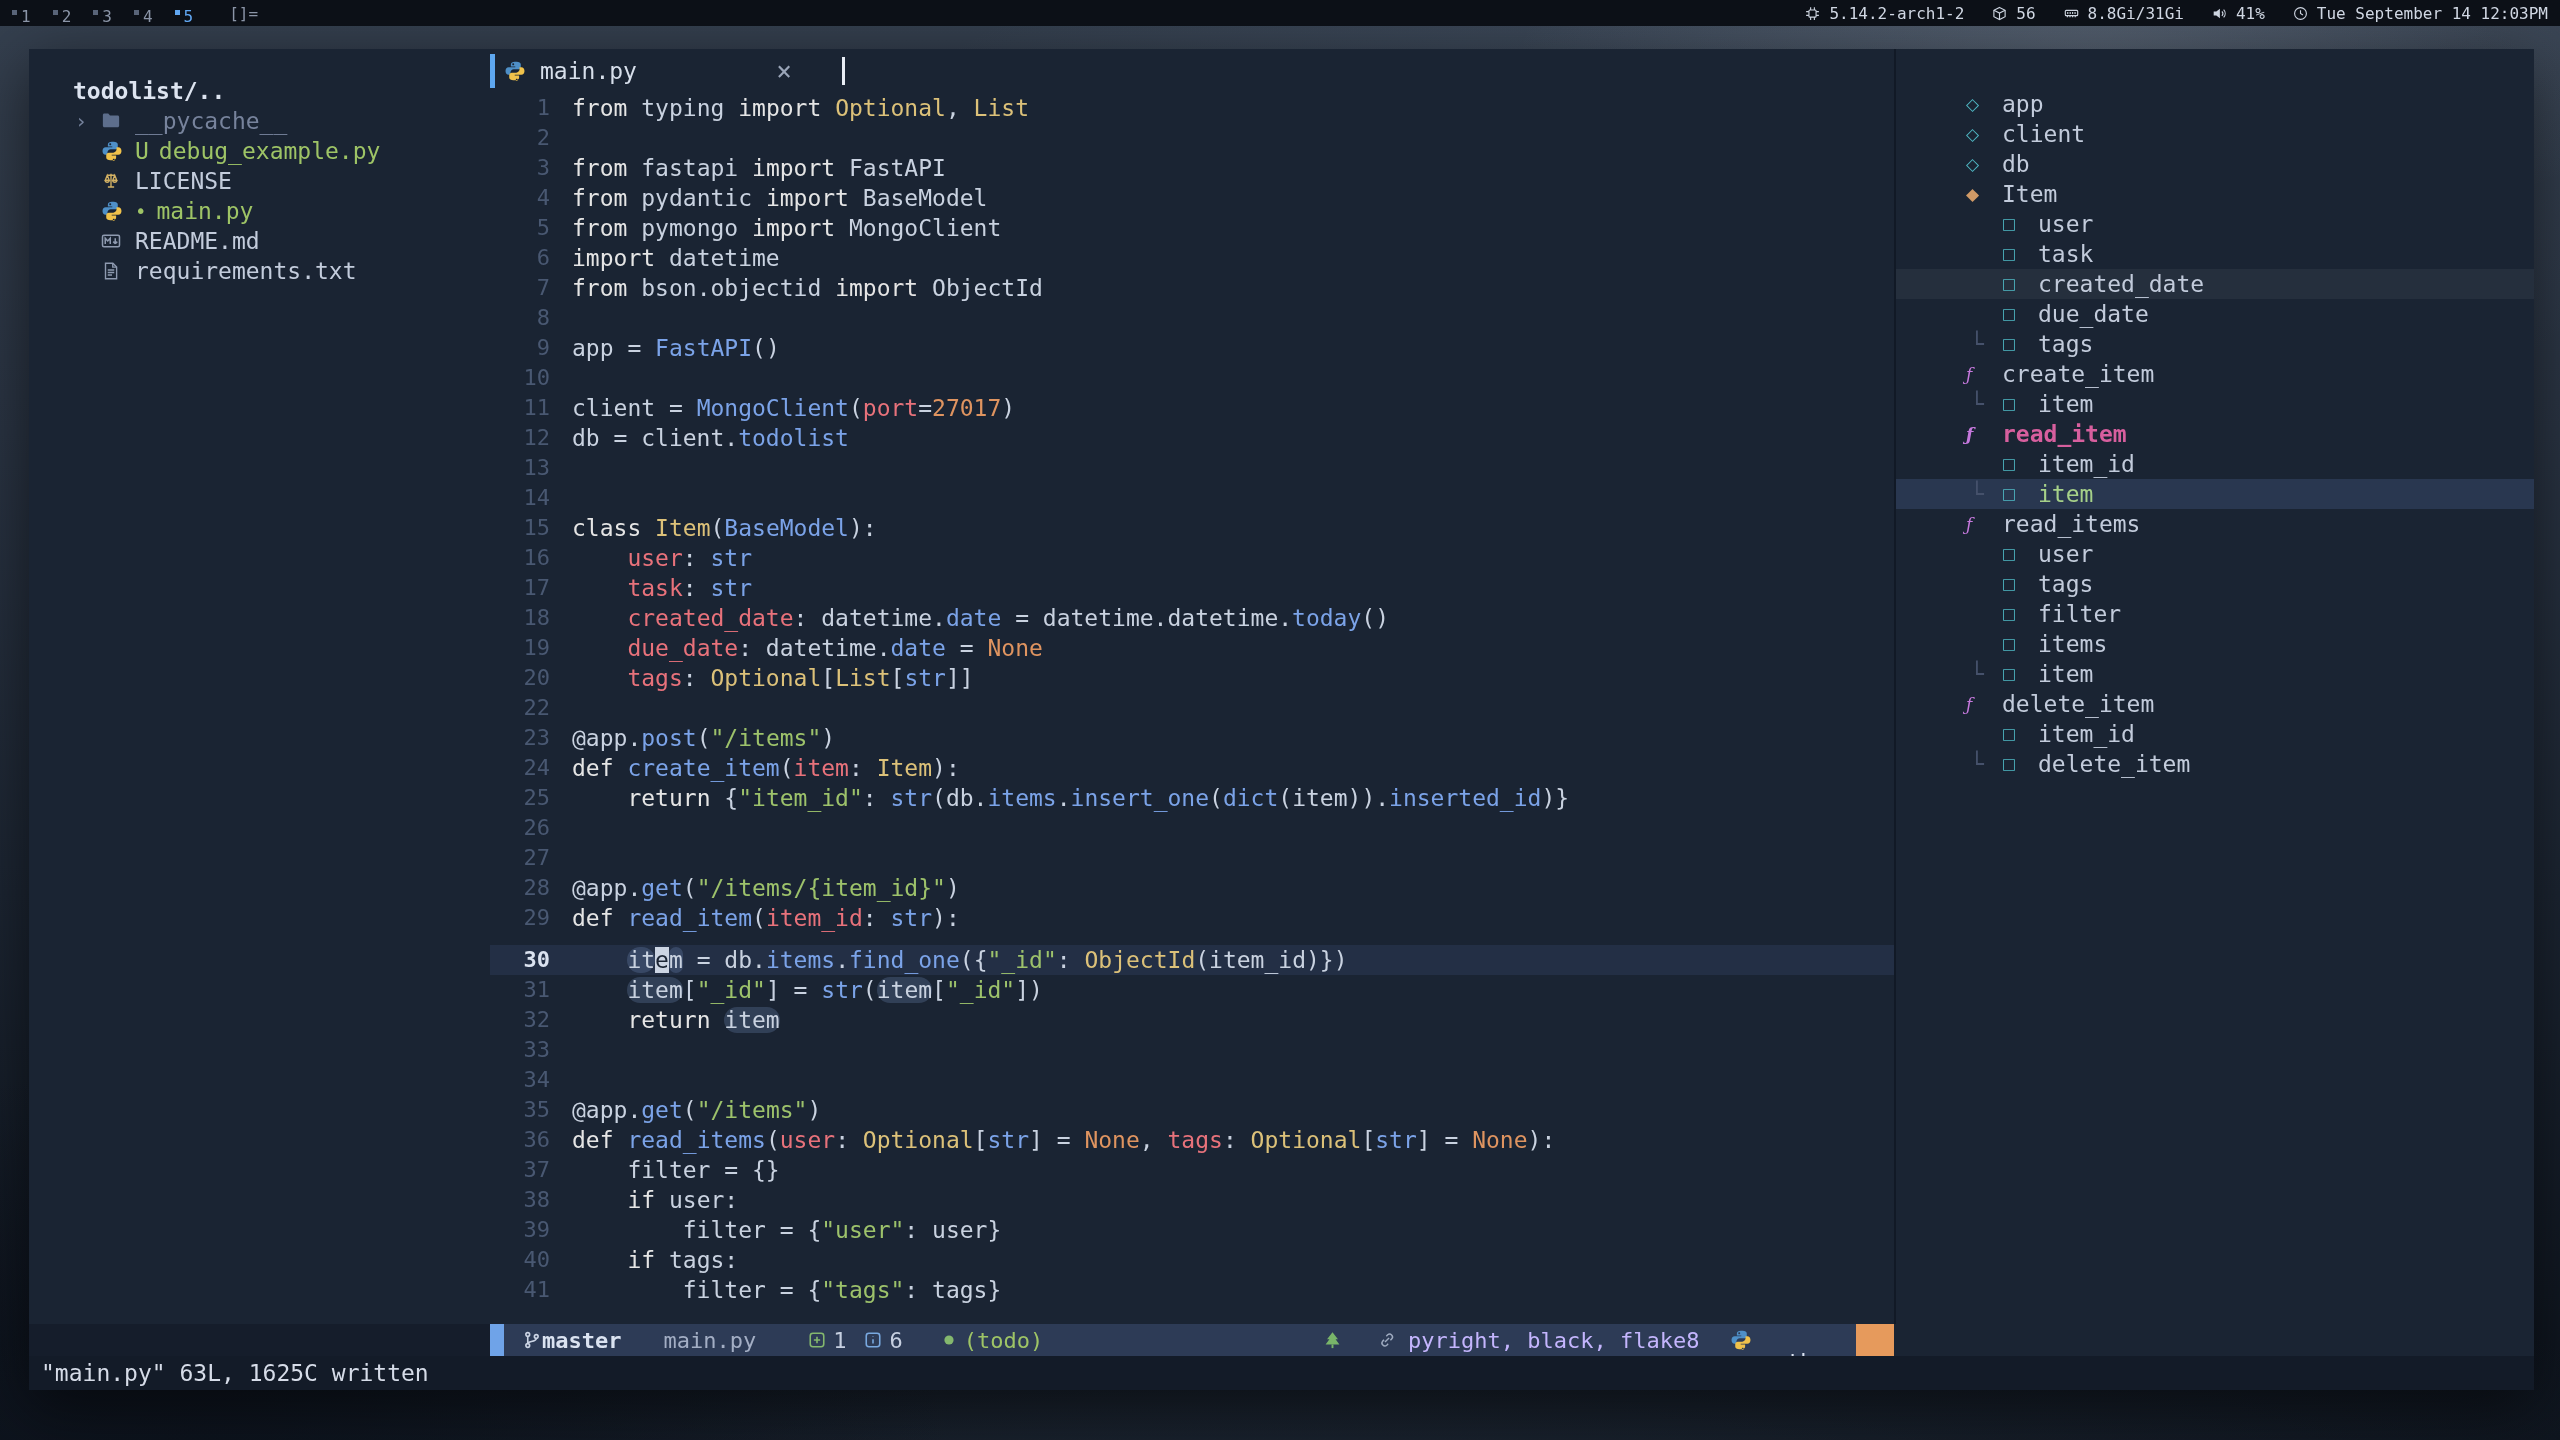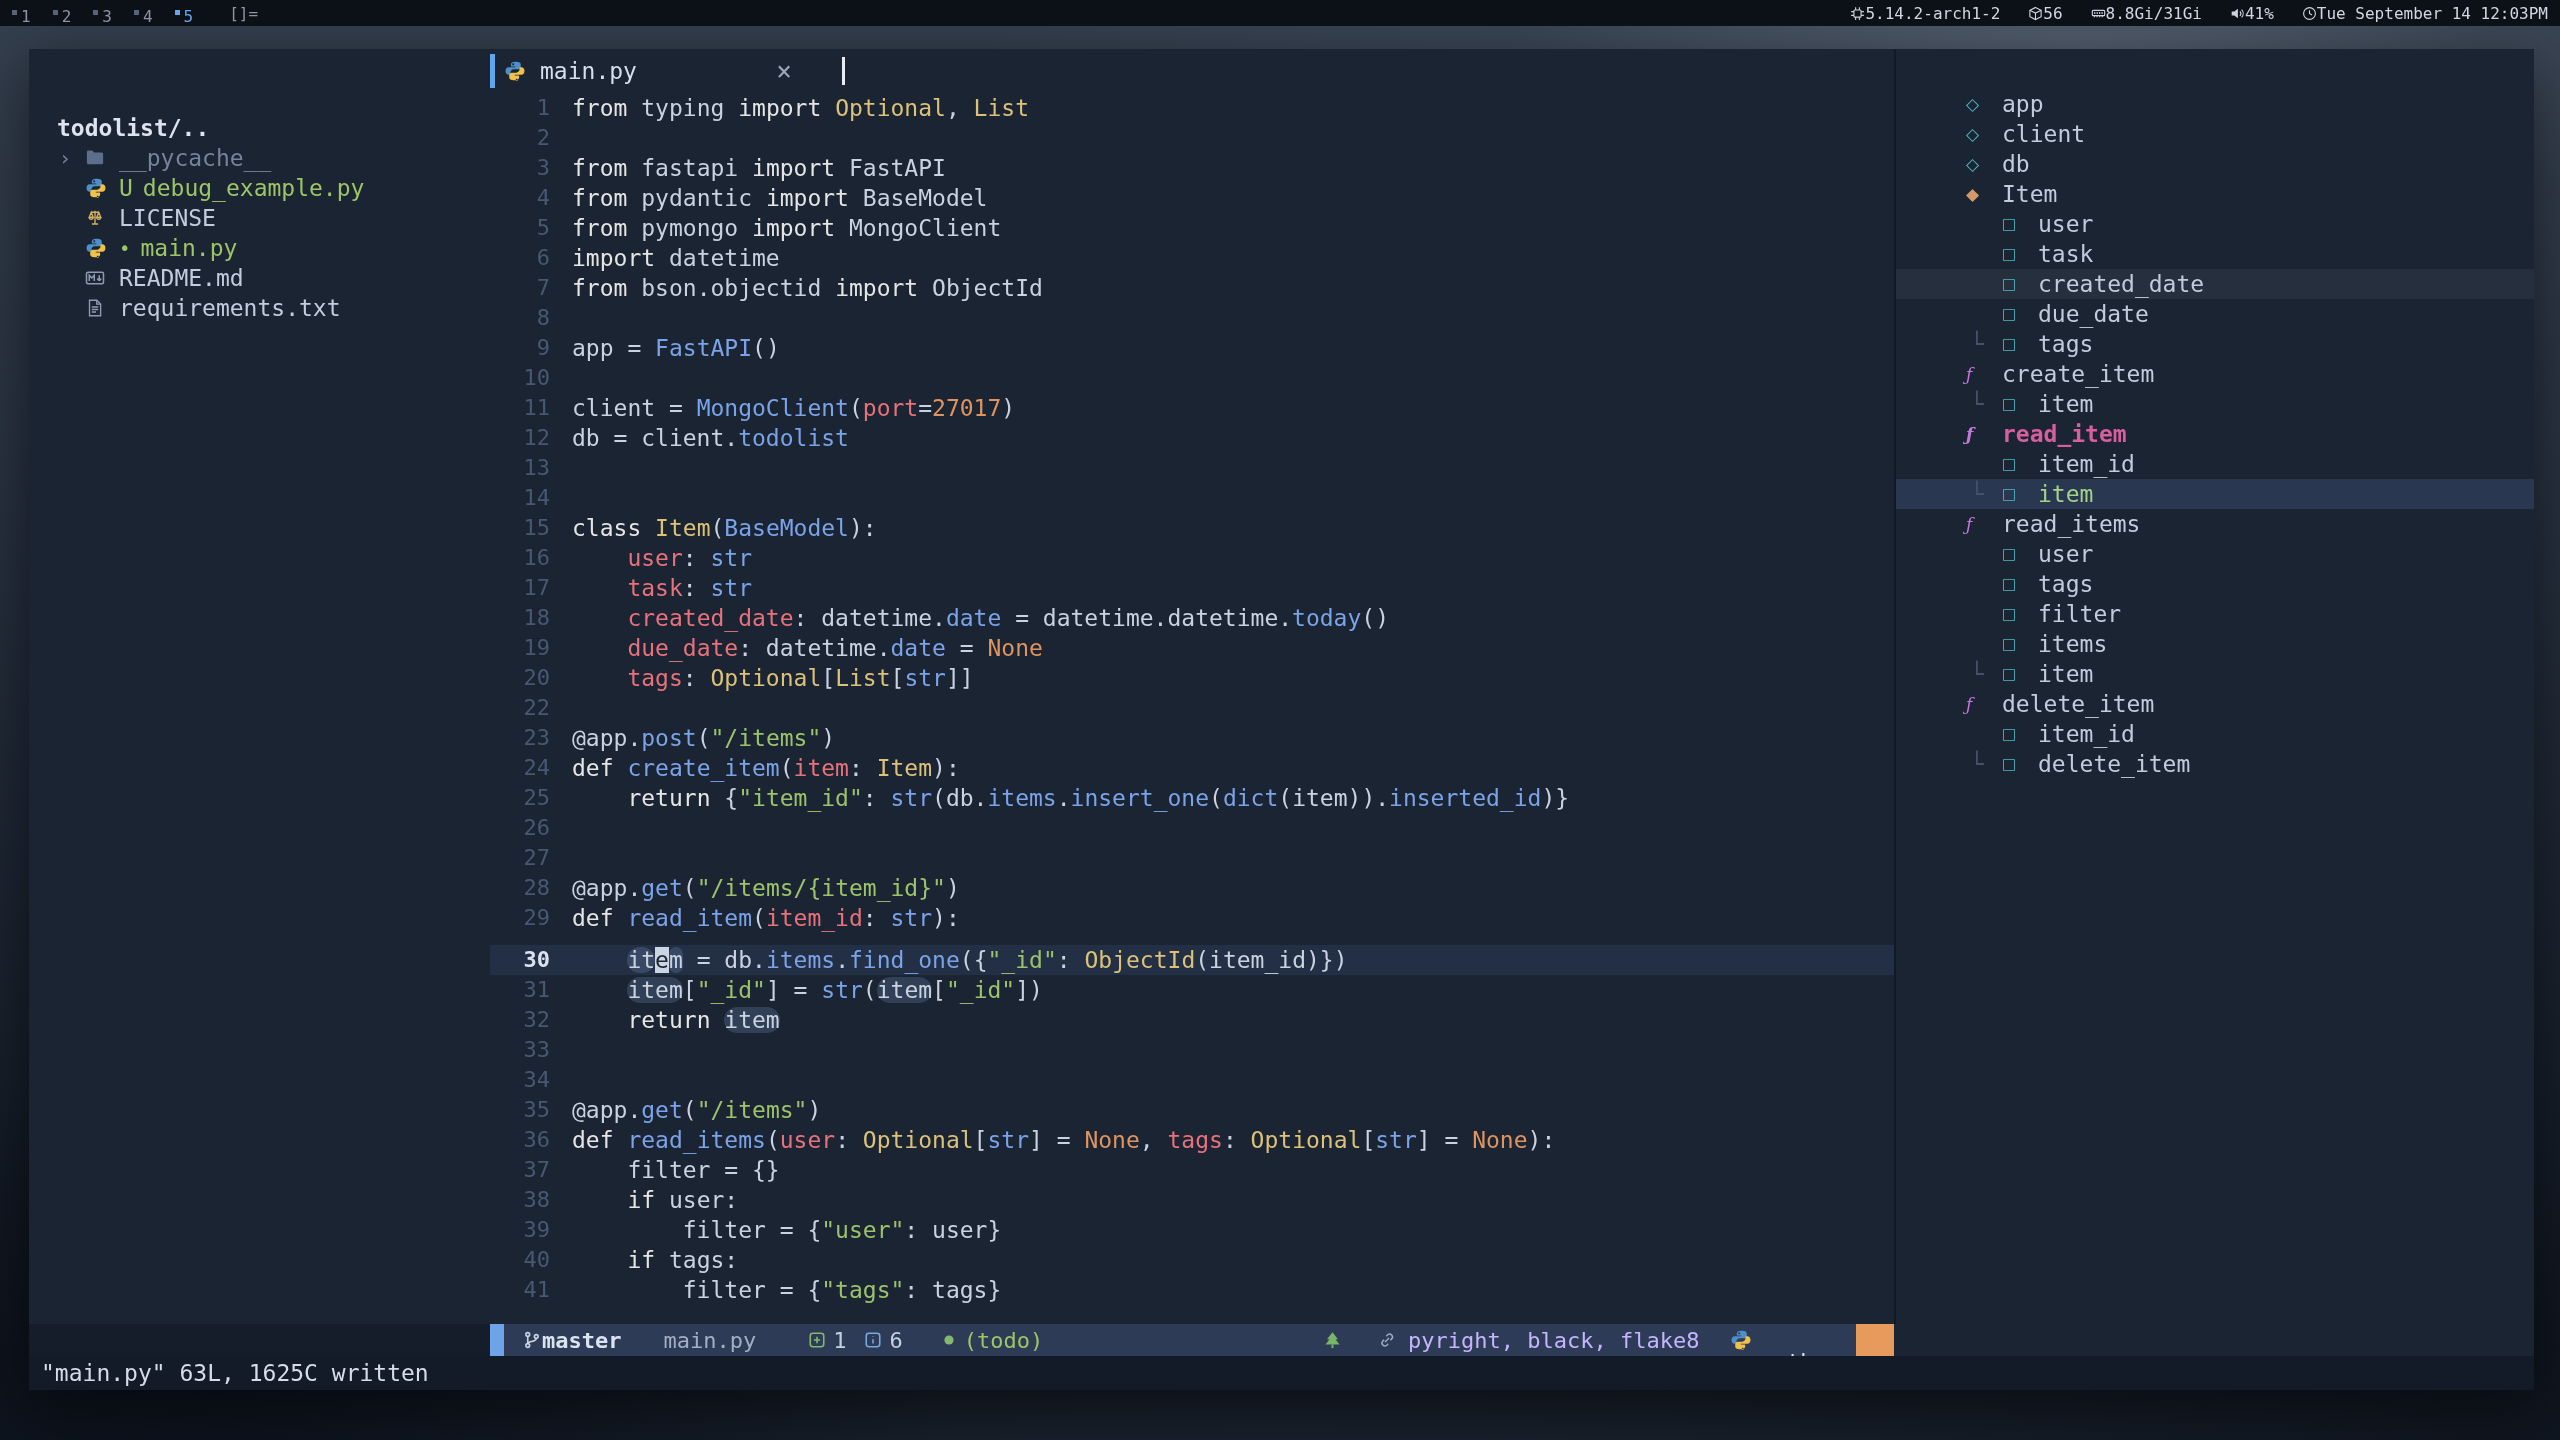--- a/index.html
+++ b/index.html
@@ -17,28 +17,28 @@
   }
   
   .topbar{position:absolute;top:0;left:0;right:0;height:26px;background:#0c1017;
     display:flex;align-items:center;padding:0 12px;font-size:16px;color:#97a1b3;z-index:10;}
   .ws{display:inline-flex;align-items:flex-start;margin-right:22px;color:#8b95a7;cursor:default;}
   .ws .wsdot{width:5px;height:5px;background:#596478;display:inline-block;margin:3px 4px 0 0;}
   .ws.active{color:#61a7f2;}
   .ws.active .wsdot{background:#61a7f2;}
   .layout{margin-left:14px;color:#8b95a7;}
   .topbar .spacer{flex:1;}
-  .stat{display:inline-flex;align-items:center;margin-left:28px;color:#d0d7e3;white-space:nowrap;}
+  .stat{display:inline-flex;align-items:center;gap:9px;margin-left:28px;color:#d0d7e3;white-space:nowrap;}
   .ic{display:inline-flex;align-items:center;justify-content:center;}
   .ic svg{display:block;}
   
   .window{position:absolute;left:29px;top:49px;width:2505px;height:1341px;background:#1a2433;
     box-shadow:0 16px 60px rgba(0,0,0,.55);}
   
-  .tree{position:absolute;left:0;top:0;width:460px;bottom:66px;padding-top:27px;font-size:23px;overflow:hidden;margin-top:37px;}
+  .tree{position:absolute;left:16px;top:0;width:460px;bottom:66px;padding-top:27px;font-size:23px;overflow:hidden;}
   .tree-header{padding-left:28px;height:30px;line-height:30px;color:#dde4f0;font-weight:bold;}
   .trow{height:30px;line-height:30px;display:flex;align-items:center;padding-left:56px;position:relative;white-space:nowrap;}
   .trow .chev{position:absolute;left:30px;color:#74819b;font-size:20px;}
   .trow .ic{width:34px;flex:none;justify-content:flex-start;}
   .tgit{color:#9ec466;margin-right:10px;}
   .tbullet{color:#9ec466;margin-right:10px;font-size:19px;}
   .t-dim{color:#77839c;}
   .t-green{color:#9ec466;}
   .t-fg{color:#c3ccdc;}
   

